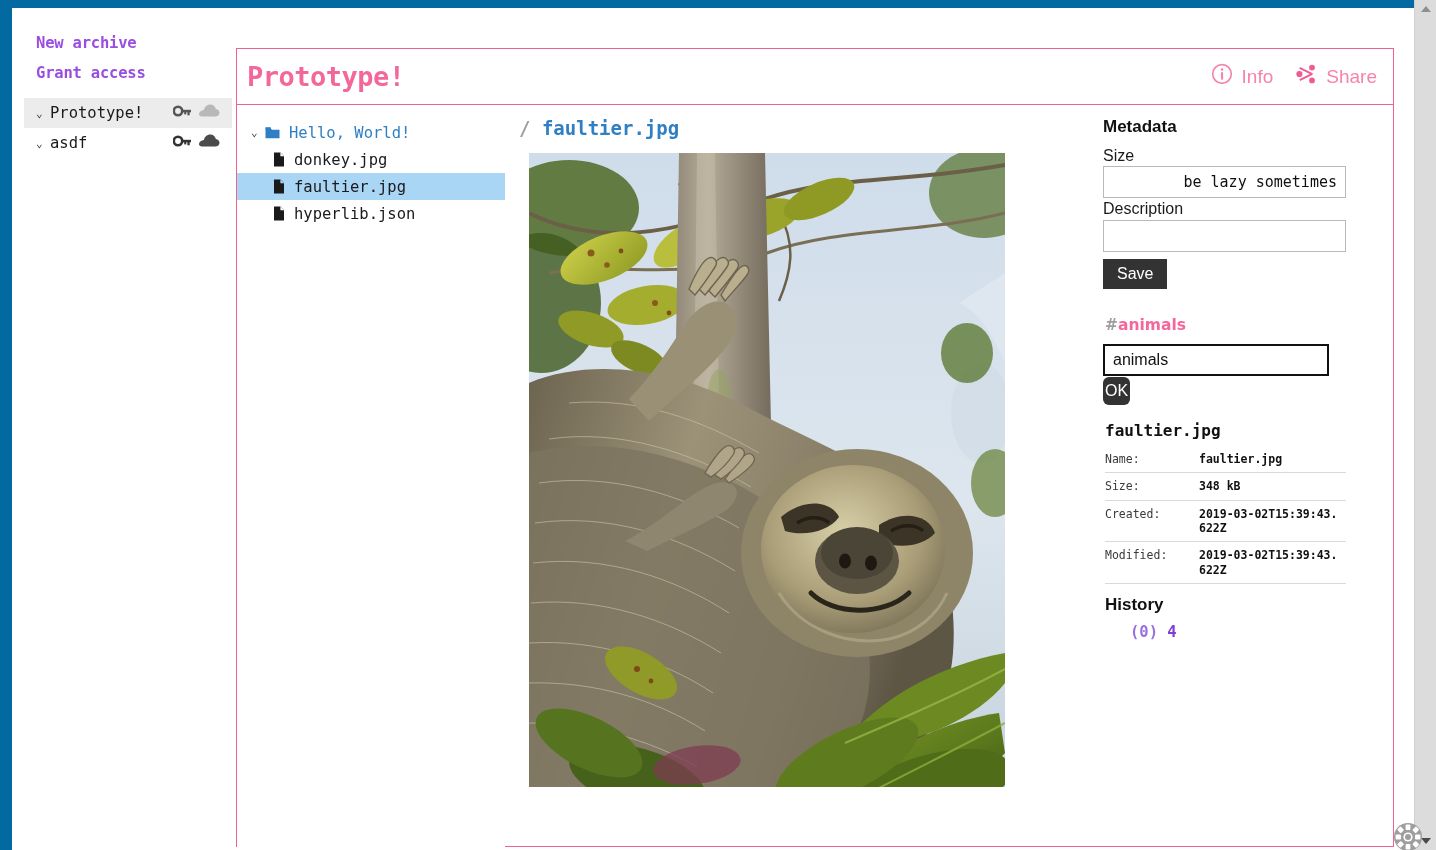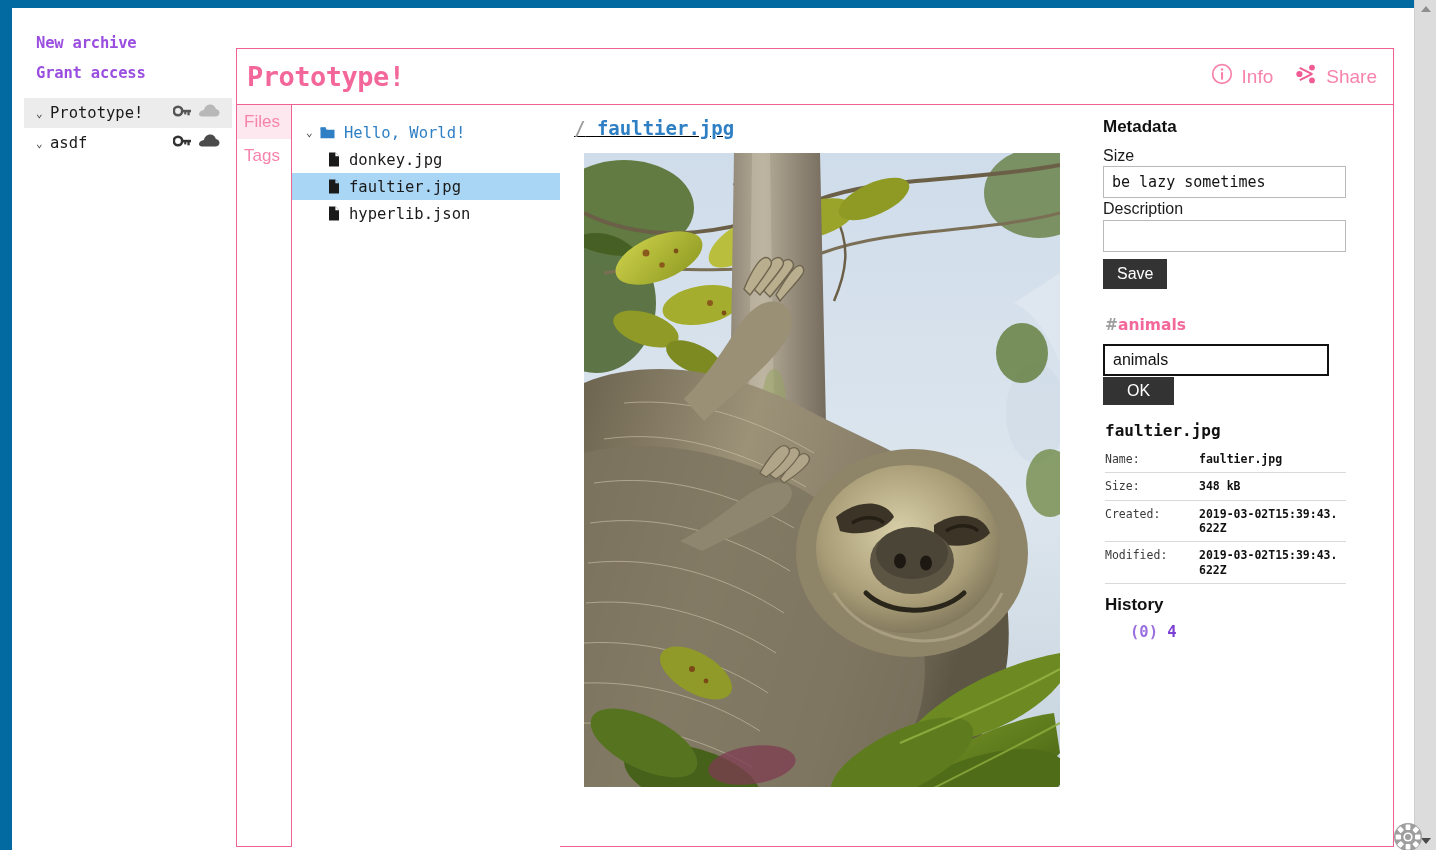--- a/index.html
+++ b/index.html
@@ -195,21 +195,20 @@
     color: #333;
     line-height: 1;
   }
   .tree-icon { margin-right: 9px; display: inline-flex; }
   .folder-label { color: #2f7fc4; }
 
   #preview-pane {
     flex: 1 1 auto;
     padding: 12px 0 0 8px;
     position: relative;
-    text-decoration: underline;
   }
   #breadcrumb {
     font-size: 19px;
     font-weight: bold;
     margin: 0 0 14px 6px;
     white-space: nowrap;
   }
   .crumb-sep { color: #9e9e9e; }
   .crumb-name { color: #2f7fc4; }
 
@@ -247,20 +246,21 @@
     height: 32px;
     border: 1px solid #b9b9b9;
     background: #fff;
     font-size: 15px;
     font-family: "DejaVu Sans Mono", monospace;
     padding: 0 8px;
     color: #111;
     display: block;
     margin: 1px 0 2px 0;
     outline: none;
+    text-align: right;
   }
   .text-input.desc { margin-bottom: 7px; }
   .dark-btn {
     background: #333333;
     color: #ffffff;
     border: 0;
     font-size: 16px;
     font-family: "Liberation Sans", sans-serif;
     padding: 6px 14px;
     cursor: pointer;
@@ -280,21 +280,22 @@
     background: #fff;
     font-size: 16px;
     font-family: "Liberation Sans", sans-serif;
     padding: 0 8px;
     color: #111;
     display: block;
     outline: none;
   }
   #ok-btn {
     margin-top: 1px;
-    padding: 5px 24px;
+    padding: 5px 2px;
+    border-radius: 6px;
   }
   #file-name-h {
     font-size: 16px;
     font-weight: bold;
     color: #111;
     margin: 16px 0 6px 2px;
     font-family: "DejaVu Sans Mono", monospace;
   }
   table#info-table {
     border-collapse: collapse;
@@ -412,28 +413,20 @@
                 <rect x="4" y="13.1" width="14" height="1.9" transform="rotate(-26 11 14)" fill="#ef5b92"></rect>
               </svg>
             </span>
             <span>Share</span>
           </div>
         </div>
       </div>
 
       <div id="card-body">
 
-        <div id="tab-rail">
-          <div class="rail-tab active">
-            <span>Files</span>
-          </div>
-          <div class="rail-tab">
-            <span>Tags</span>
-          </div>
-        </div>
 
         <div id="tree-pane">
 
           <div class="tree-row folder">
             <span class="tree-chev">⌄</span>
             <span class="tree-icon">
               <svg width="15" height="13" viewBox="0 0 15 13">
                 <path d="M0.5 2.2h5.1l1.3 1.6h7.6v8.4H0.5z" fill="#2f7fc4"></path>
                 <rect x="0.5" y="1.2" width="5.3" height="2" fill="#2f7fc4"></rect>
               </svg>

